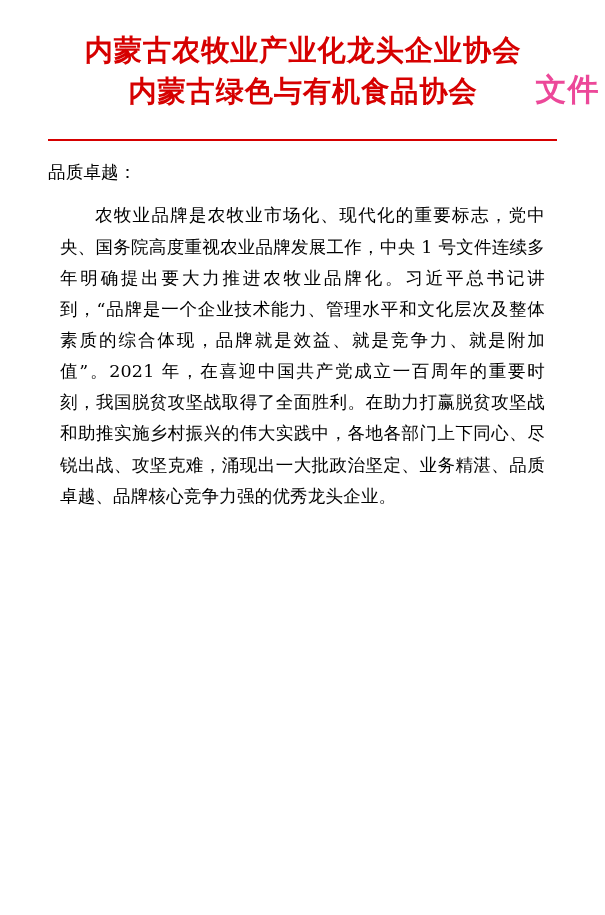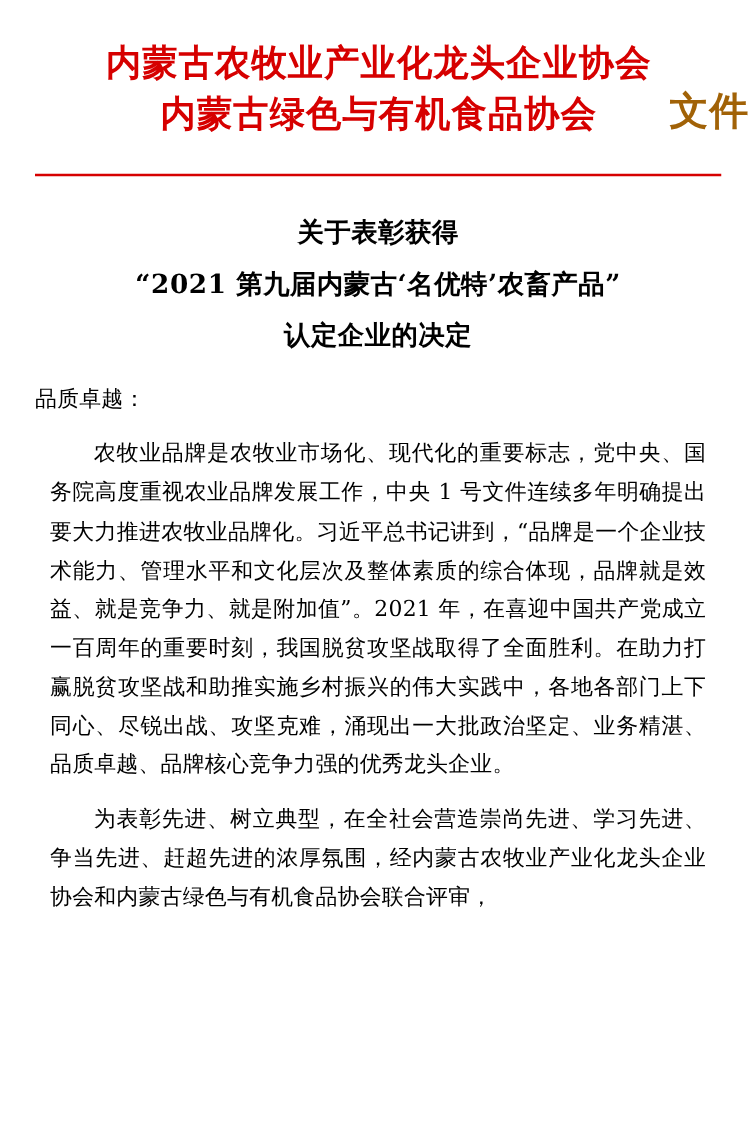--- a/index.html
+++ b/index.html
@@ -12,21 +12,21 @@
     height: 915px;
     overflow: hidden;
     font-family: "DejaVu Serif", "Liberation Serif", serif;
     color: #000000;
   }
   .page {
     position: relative;
     width: 605px;
     height: 669px;
     box-sizing: border-box;
-    padding: 0 28px;
+    padding: 0 48px;
     background: #ffffff;
   }
 
   
   .letterhead {
     position: relative;
     padding-top: 30px;
     text-align: center;
   }
   .lh-lines {
@@ -41,21 +41,21 @@
     font-size: 29px;
     letter-spacing: 1px;
     line-height: 1.42;
     white-space: nowrap;
     transform: scaleX(0.97);
   }
   .lh-doc-word {
     position: absolute;
     right: -72px;
     top: 44px;
-    color: #a16207;
+    color: #ec4899;
     font-weight: bold;
     font-size: 31px;
     letter-spacing: 1px;
     line-height: 1;
     white-space: nowrap;
     margin-left: 40px;
   }
   .lh-rule {
     margin: 27px 0 0 0;
     height: 2px;
@@ -105,25 +105,19 @@
 
   <div class="letterhead">
     <div class="lh-lines">
       <div class="lh-line">内蒙古农牧业产业化龙头企业协会</div>
       <div class="lh-line">内蒙古绿色与有机食品协会</div>
       <div class="lh-doc-word">文件</div>
     </div>
     <div class="lh-rule"></div>
   </div>
 
-  <div class="title-block">
-    <div class="title-line">关于表彰获得</div>
-    <div class="title-line big">“2021 第九届内蒙古‘名优特’农畜产品”</div>
-    <div class="title-line">认定企业的决定</div>
-  </div>
 
   <div class="body-text">
     <p class="p-salutation">品质卓越：</p>
     <p class="p-indent">农牧业品牌是农牧业市场化、现代化的重要标志，党中央、国务院高度重视农业品牌发展工作，中央 1 号文件连续多年明确提出要大力推进农牧业品牌化。习近平总书记讲到，“品牌是一个企业技术能力、管理水平和文化层次及整体素质的综合体现，品牌就是效益、就是竞争力、就是附加值”。2021 年，在喜迎中国共产党成立一百周年的重要时刻，我国脱贫攻坚战取得了全面胜利。在助力打赢脱贫攻坚战和助推实施乡村振兴的伟大实践中，各地各部门上下同心、尽锐出战、攻坚克难，涌现出一大批政治坚定、业务精湛、品质卓越、品牌核心竞争力强的优秀龙头企业。</p>
-    <p class="p-indent">为表彰先进、树立典型，在全社会营造崇尚先进、学习先进、争当先进、赶超先进的浓厚氛围，经内蒙古农牧业产业化龙头企业协会和内蒙古绿色与有机食品协会联合评审，</p>
   </div>
 
 </div>
 
 </body></html>

